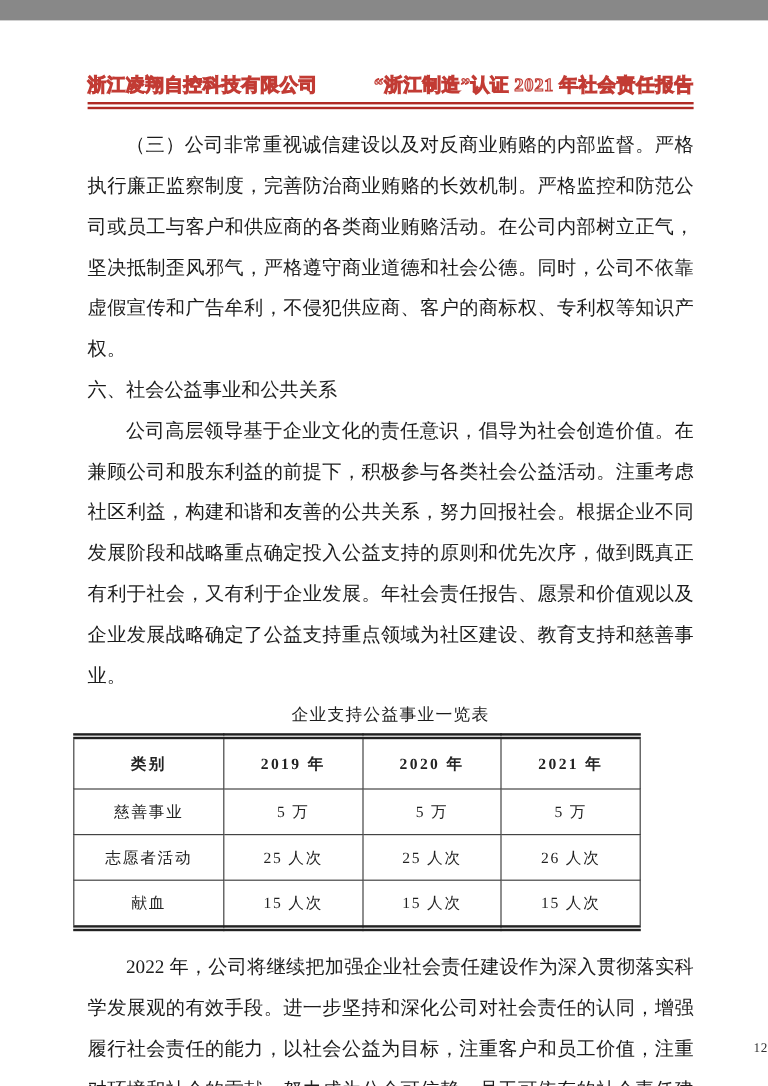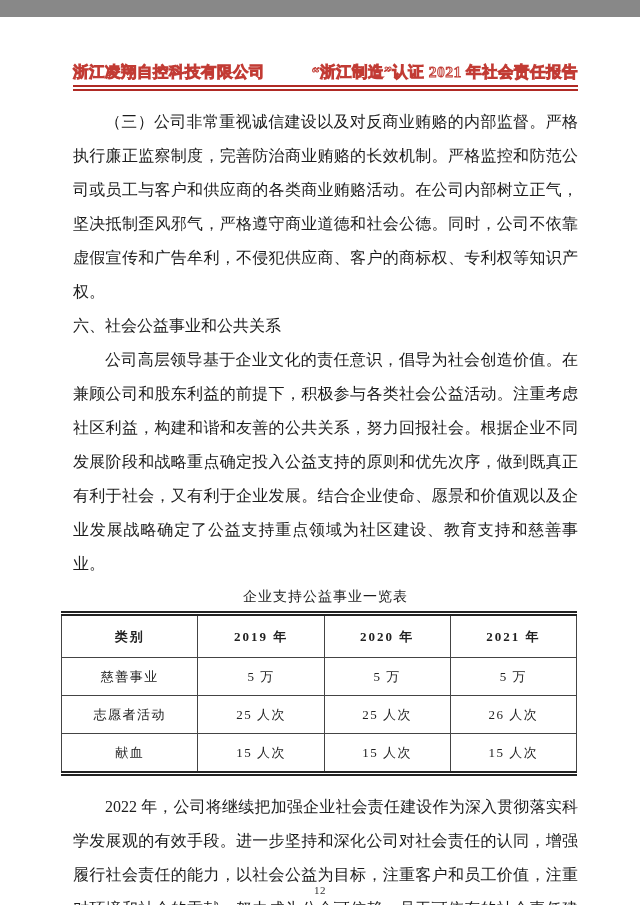--- a/index.html
+++ b/index.html
@@ -35,59 +35,59 @@
   .para.indent { text-indent: 2em; }
   .sec-heading { margin: 0; font-weight: normal; font-size: 16px; line-height: 34px; }
   
   .tbl-title {
     margin-top: 6px;
     text-align: center; font-weight: normal; font-size: 14px; line-height: 20px;
     letter-spacing: 1px;
   }
   table.donations {
     margin: 4px 0 0 -12px;
-    width: 516px;
+    width: 473px;
     border-collapse: collapse;
     border-top: 5px double #222;
     border-bottom: 5px double #222;
     font-size: 13px;
     table-layout: fixed;
   }
   table.donations col.c1 { width: 26.5%; }
   table.donations th, table.donations td {
     border: 1px solid #444;
     border-top-width: 1px;
     text-align: center;
     letter-spacing: 1.5px;
     font-weight: normal;
     color: #222;
   }
   table.donations th { padding: 4px 0 3px; font-weight: bold; letter-spacing: 2px; }
   table.donations td { padding: 1.5px 0; }
   
   .page-num {
-    position: absolute; left: 0; bottom: 26px; width: 100%;
-    text-align: center; font-size: 11px; color: #333; letter-spacing: 0.5px;
+    position: absolute; left: 0; bottom: 42px; width: 100%;
+    text-align: right; font-size: 11px; color: #333; letter-spacing: 0.5px;
   }
 </style>
 </head>
 <body>
 
 <div class="page">
 
   <div class="hdr">
     <span>浙江凌翔自控科技有限公司</span>
     <span>“浙江制造”认证 2021 年社会责任报告</span>
   </div>
   <div class="hdr-rule"></div>
 
   <div class="bodytext">
     <p class="para indent">（三）公司非常重视诚信建设以及对反商业贿赂的内部监督。严格执行廉正监察制度，完善防治商业贿赂的长效机制。严格监控和防范公司或员工与客户和供应商的各类商业贿赂活动。在公司内部树立正气，坚决抵制歪风邪气，严格遵守商业道德和社会公德。同时，公司不依靠虚假宣传和广告牟利，不侵犯供应商、客户的商标权、专利权等知识产权。</p>
     <p class="sec-heading">六、社会公益事业和公共关系</p>
-    <p class="para indent">公司高层领导基于企业文化的责任意识，倡导为社会创造价值。在兼顾公司和股东利益的前提下，积极参与各类社会公益活动。注重考虑社区利益，构建和谐和友善的公共关系，努力回报社会。根据企业不同发展阶段和战略重点确定投入公益支持的原则和优先次序，做到既真正有利于社会，又有利于企业发展。结合企业使命、愿景和价值观以及企业发展战略确定了公益支持重点领域为社区建设、教育支持和慈善事业。</p>
+    <p class="para indent">公司高层领导基于企业文化的责任意识，倡导为社会创造价值。在兼顾公司和股东利益的前提下，积极参与各类社会公益活动。注重考虑社区利益，构建和谐和友善的公共关系，努力回报社会。根据企业不同发展阶段和战略重点确定投入公益支持的原则和优先次序，做到既真正有利于社会，又有利于企业发展。年社会责任报告、愿景和价值观以及企业发展战略确定了公益支持重点领域为社区建设、教育支持和慈善事业。</p>
 
     <div class="tbl-title">企业支持公益事业一览表</div>
 
     <table class="donations">
       <colgroup>
           <col class="c1">
           <col>
           <col>
           <col>
         </colgroup>

